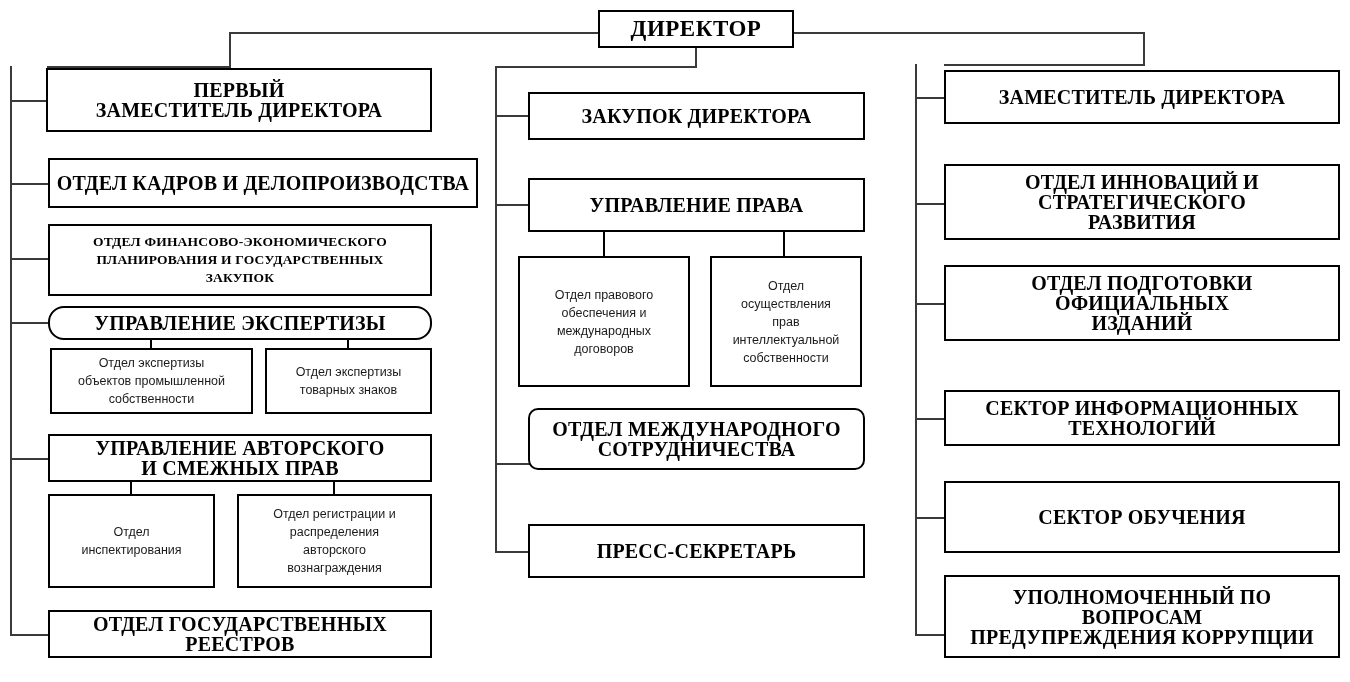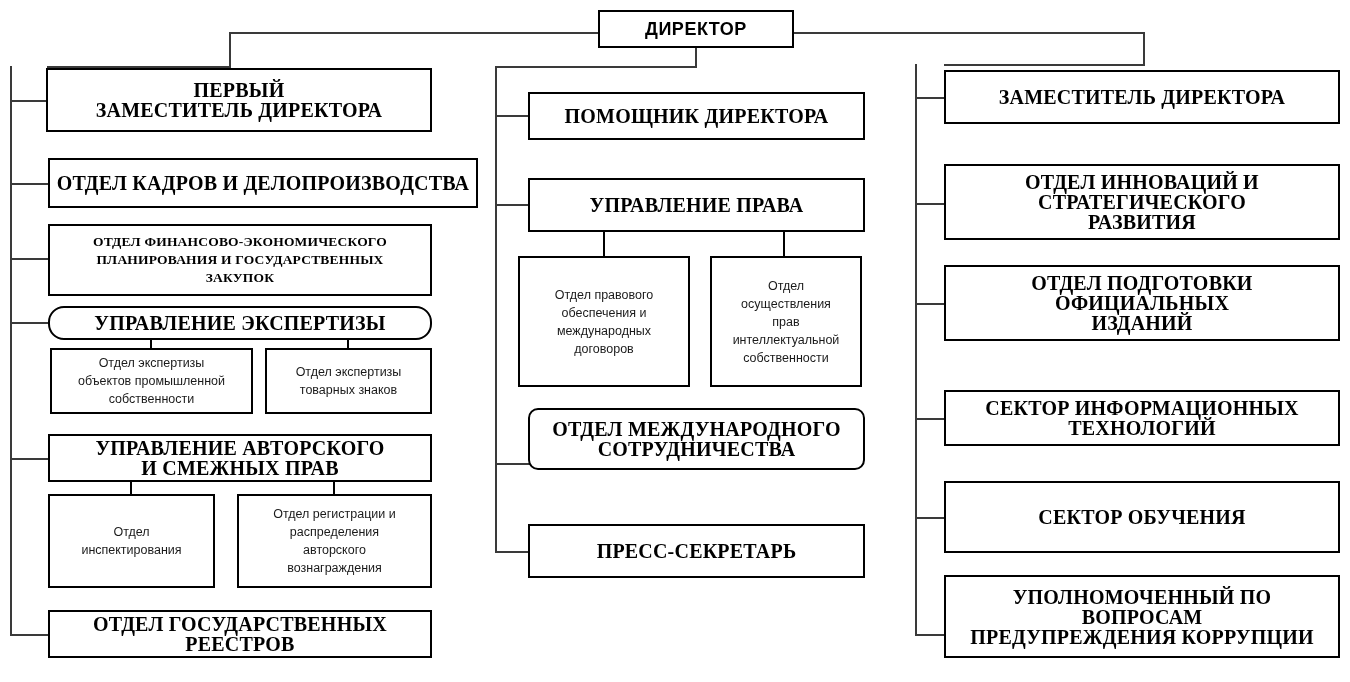--- a/index.html
+++ b/index.html
@@ -47,23 +47,23 @@
   .b-plain .lbl{
     font-family:"Liberation Sans", sans-serif;
     font-weight:normal;
     font-size:12.5px;
     line-height:18px;
     color:#1a1a1a;
   }
   
   .b-director{ border-width:2px; }
   .b-director .lbl{
-    font-family:Liberation Sans, sans-serif;
+    font-family:Liberation Serif, serif;
     font-weight:bold;
-    font-size:18px;
+    font-size:23px;
     line-height:24px;
     letter-spacing:0.5px;
   }
   
   .ln{
     position:absolute;
     background:#3a3a3a;
     z-index:1;
   }
   .ln.h{ height:2px; }
@@ -155,21 +155,21 @@
   </div>
 
   <div class="ln v" style="left:495px; top:66px; height:487px;"></div>
 
   <div class="ln h" style="left:495px; top:115px; width:35px;"></div>
   <div class="ln h" style="left:495px; top:204px; width:35px;"></div>
   <div class="ln h" style="left:495px; top:463px; width:35px;"></div>
   <div class="ln h" style="left:495px; top:551px; width:35px;"></div>
 
   <div class="box b-bold" style="left:528px; top:92px; width:337px; height:48px;">
-    <span class="lbl">ПОМОЩНИК ДИРЕКТОРА</span>
+    <span class="lbl">ЗАКУПОК ДИРЕКТОРА</span>
   </div>
 
   <div class="box b-bold" style="left:528px; top:178px; width:337px; height:54px;">
     <span class="lbl">УПРАВЛЕНИЕ ПРАВА</span>
   </div>
   <div class="ln v blk" style="left:603px; top:232px; width:1.5px; height:24px;"></div>
   <div class="ln v blk" style="left:783px; top:232px; width:1.5px; height:24px;"></div>
 
   <div class="box b-plain" style="left:518px; top:256px; width:172px; height:131px;">
     <span class="lbl">Отдел правового

